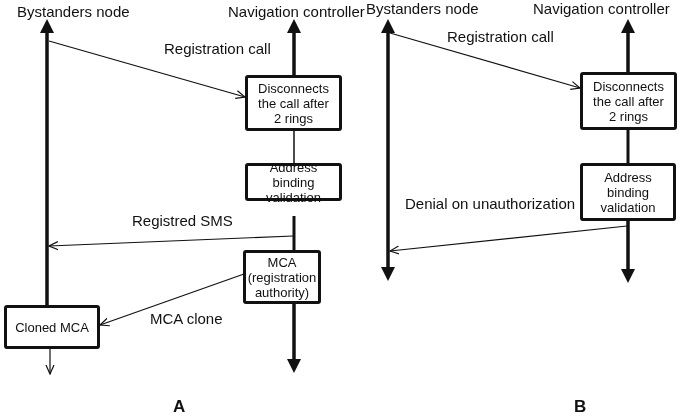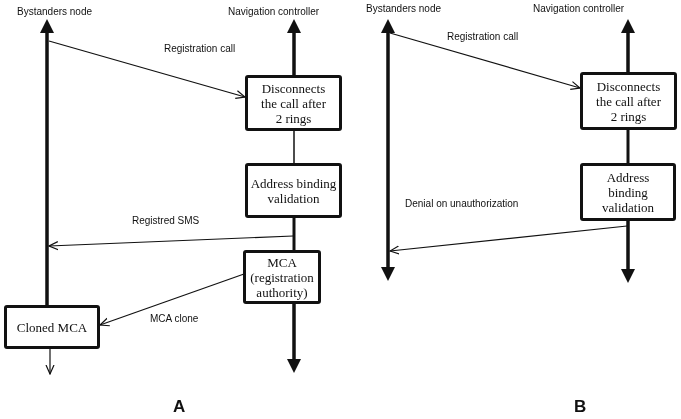--- a/index.html
+++ b/index.html
@@ -1,22 +1,22 @@
 <!DOCTYPE html>
 <html><head>
 <meta charset="utf-8">
 <style>
   html, body { margin:0; padding:0; background:#ffffff; }
   body { width:681px; height:419px; position:relative; overflow:hidden;
          font-family:"Liberation Sans", sans-serif; color:#111; }
   svg { position:absolute; left:0; top:0; }
-  .lbl { position:absolute; font-size:10px; white-space:nowrap; line-height:15px; }
+  .lbl { position:absolute; font-size:15px; white-space:nowrap; line-height:15px; }
   .box { position:absolute; border:3px solid #111; border-radius:3px; background:#fff;
          box-sizing:border-box; display:flex; align-items:center; justify-content:center;
-         text-align:center; font-size:13px; line-height:15px;font-family:Liberation Serif, serif; }
+         text-align:center; font-size:13px; line-height:15px; }
   .box span { white-space:pre-line; }
   .panel-letter { position:absolute; font-size:17px; font-weight:bold; }
 </style>
 </head>
 <body>
 
 <svg width="681" height="419">
   <defs>
     <marker id="thickHead" markerWidth="4" markerHeight="4" refX="2" refY="2" orient="auto" markerUnits="strokeWidth">
       <path d="M0,0 L4,2 L0,4 z" fill="#111"></path>
@@ -49,21 +49,21 @@
 <div class="lbl" style="left:228px; top:4px;">Navigation controller</div>
 <div class="lbl" style="left:164px; top:41px;">Registration call</div>
 <div class="lbl" style="left:132px; top:213px;">Registred SMS</div>
 <div class="lbl" style="left:150px; top:311px;">MCA clone</div>
 
 <div class="box" style="left:245px; top:75px; width:97px; height:56px;">
     <span>Disconnects
 the call after
 2 rings</span>
   </div>
-<div class="box" style="left:245px; top:163px; width:97px; height:55px;">
+<div class="box" style="left:245px; top:163px; width:97px; height:38px;">
     <span>Address binding
 validation</span>
   </div>
 <div class="box" style="left:243px; top:250px; width:78px; height:54px;">
     <span>MCA
 (registration
 authority)</span>
   </div>
 <div class="box" style="left:4px; top:305px; width:96px; height:44px;">
     <span>Cloned MCA</span>

